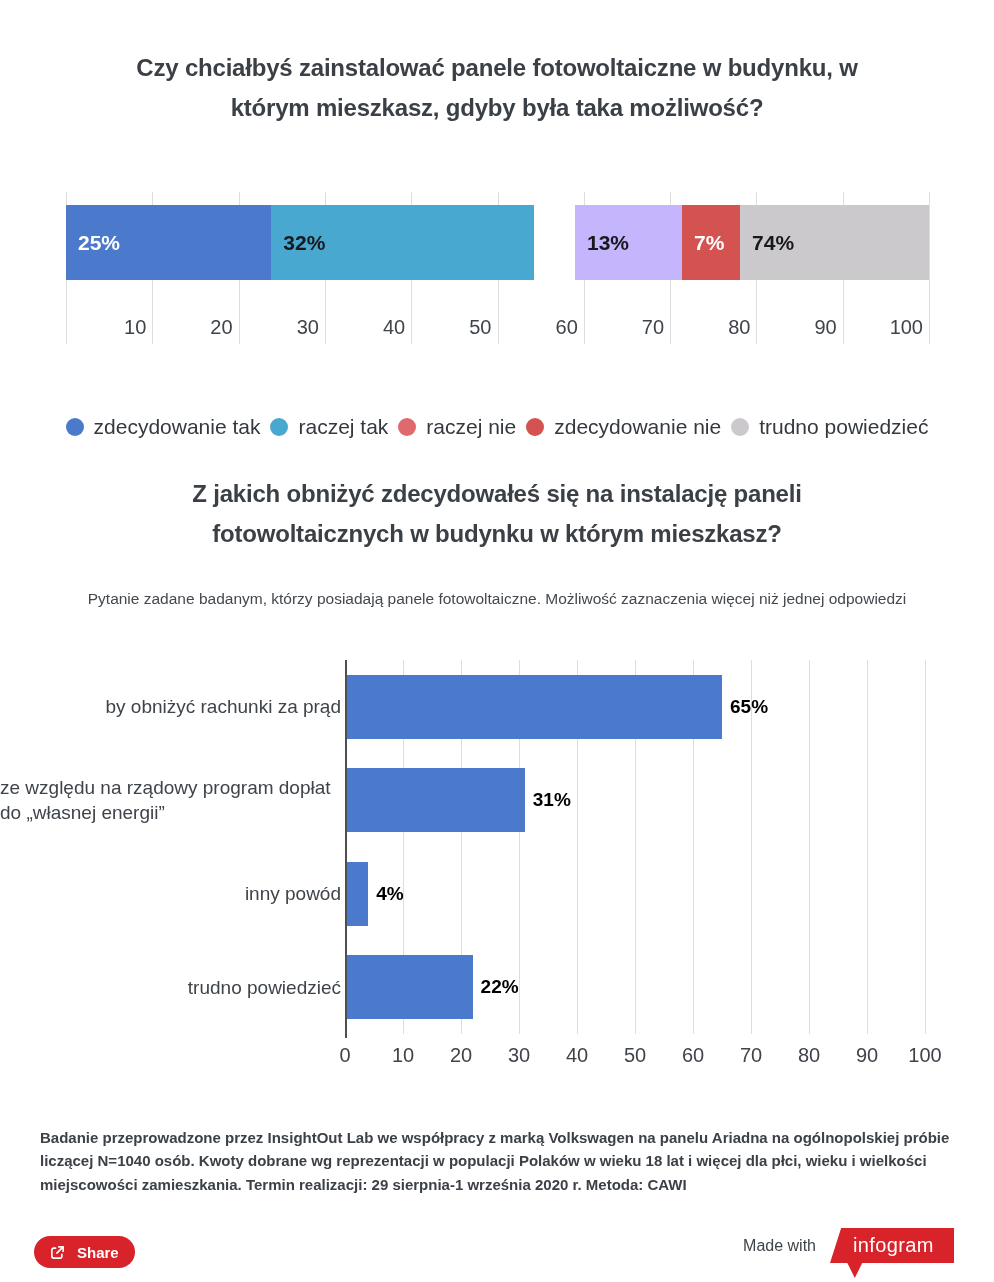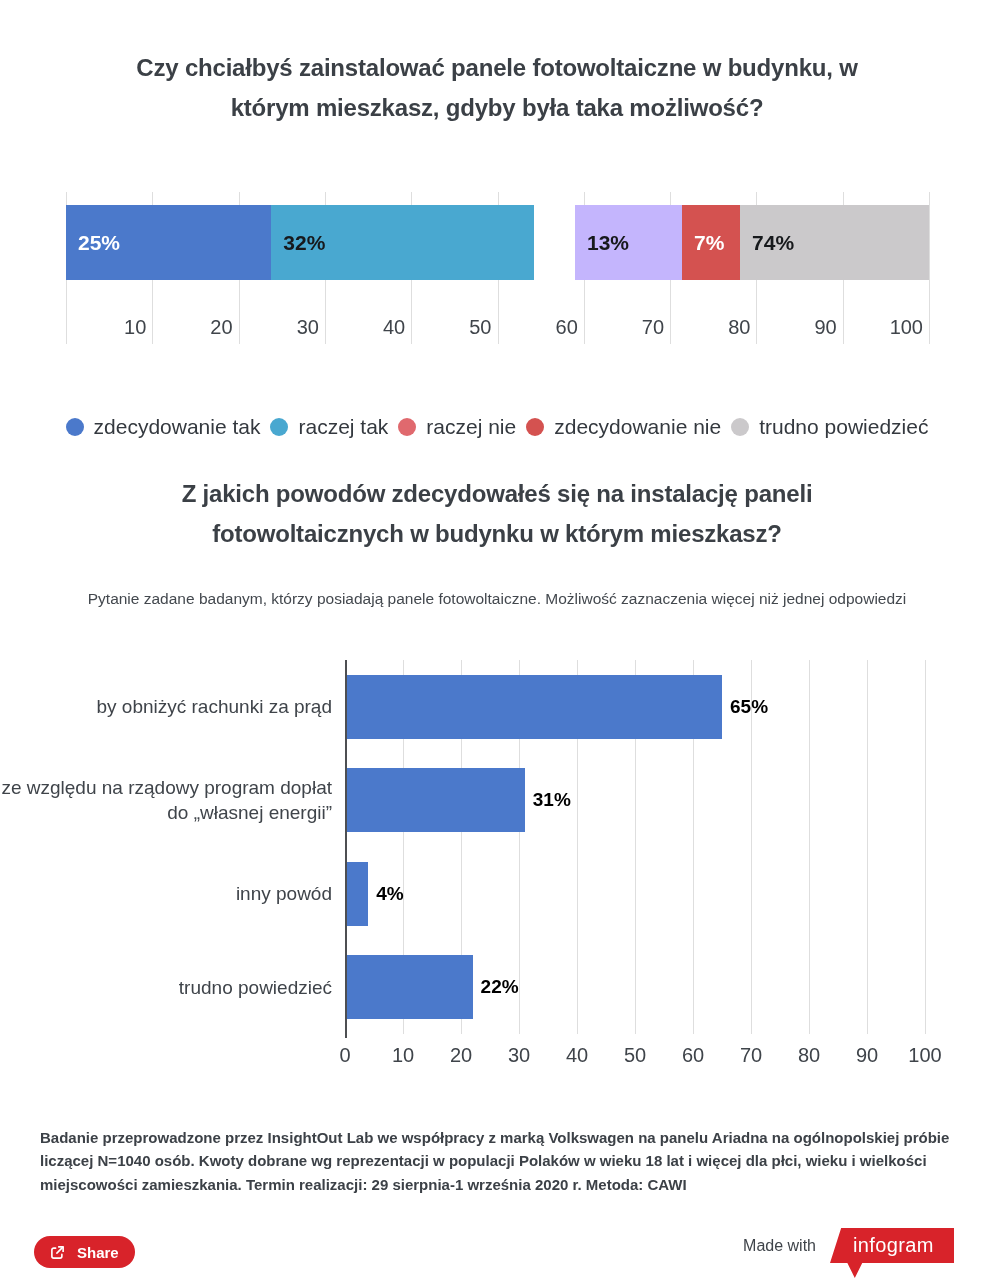--- a/index.html
+++ b/index.html
@@ -30,22 +30,22 @@
   .legend-item{display:flex;align-items:center;gap:10px;}
   .dot{width:18px;height:18px;border-radius:50%;flex:0 0 auto;}
 
   
   .c2{position:absolute;left:0;top:658px;width:994px;height:414px;}
   .c2-grid{position:absolute;left:345px;top:2px;width:580px;height:374px;}
   .gl2{position:absolute;top:0;width:1px;height:100%;background:#dedede;}
   .gl2.zero{width:2px;background:#4d4f52;height:calc(100% + 4px);z-index:2;}
   .c2-rows{position:absolute;left:0;top:2px;width:994px;height:374px;display:flex;flex-direction:column;}
   .c2-row{flex:1;display:flex;}
-  .c2-cat{width:345px;padding-right:13px;box-sizing:border-box;display:flex;align-items:center;
-          justify-content:flex-end;text-align:right;font-size:19px;line-height:1.32;color:#3f444a;}
+  .c2-cat{width:345px;padding-right:4px;box-sizing:border-box;display:flex;align-items:center;
+          justify-content:flex-end;font-size:19px;line-height:1.32;color:#3f444a;}
   .c2-plotcell{width:580px;display:flex;align-items:center;position:relative;z-index:1;}
   .c2-bar{height:64px;flex:0 0 auto;}
   .c2-val{margin-left:8px;font-size:19px;font-weight:700;color:#000000;white-space:nowrap;}
   .c2-axis{position:absolute;left:345px;top:382px;width:580px;height:30px;}
   .tick2{position:absolute;transform:translateX(-50%);font-size:20px;line-height:30px;color:#3f444a;}
 
   
   .footnote{position:absolute;left:40px;top:1126px;width:936px;margin:0;
             font-size:15px;font-weight:700;line-height:1.55;color:#3c4147;}
 
@@ -129,21 +129,21 @@
       <div class="legend-item">
         <span class="dot" style="background: rgb(212, 82, 80);"></span>
         <span>zdecydowanie nie</span>
       </div>
       <div class="legend-item">
         <span class="dot" style="background: rgb(203, 201, 203);"></span>
         <span>trudno powiedzieć</span>
       </div>
     </div>
 
-  <h1 class="title" id="c2-title">Z jakich powodów zdecydowałeś się na instalację paneli fotowoltaicznych w budynku w którym mieszkasz?</h1>
+  <h1 class="title" id="c2-title">Z jakich obniżyć zdecydowałeś się na instalację paneli fotowoltaicznych w budynku w którym mieszkasz?</h1>
   <div class="subtitle">Pytanie zadane badanym, którzy posiadają panele fotowoltaiczne. Możliwość zaznaczenia więcej niż jednej odpowiedzi</div>
 
   <div class="c2">
     <div class="c2-grid" id="c2-grid">
         <div class="gl2 zero" style="left: 0%;"></div>
         <div class="gl2" style="left: 10%;"></div>
         <div class="gl2" style="left: 20%;"></div>
         <div class="gl2" style="left: 30%;"></div>
         <div class="gl2" style="left: 40%;"></div>
         <div class="gl2" style="left: 50%;"></div>

